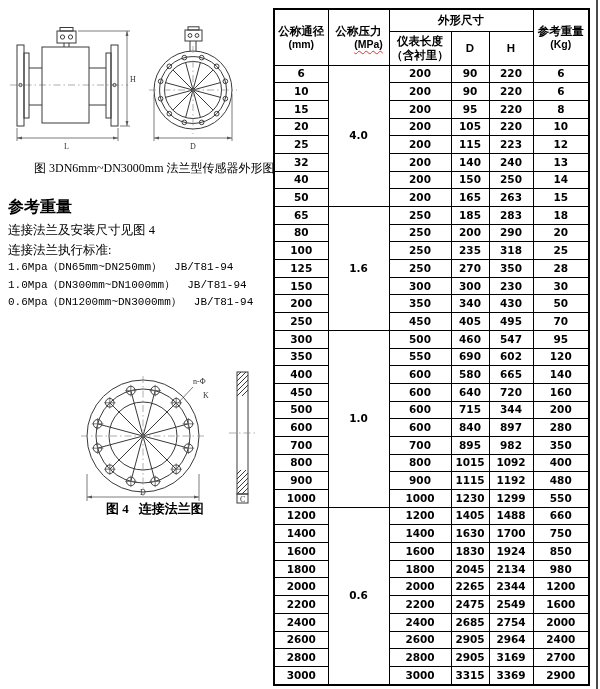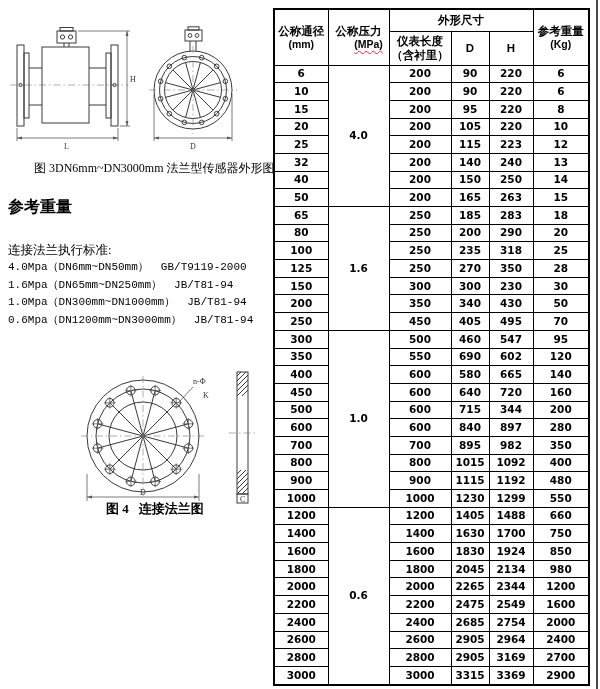--- a/index.html
+++ b/index.html
@@ -149,26 +149,24 @@
       <polygon points="226,122 221,120.5 221,123.5" fill="#5a5a5a"></polygon>
       <text class="svg-label" x="184" y="133">D</text>
     </g>
   </svg>
 
   <div class="fig3-caption">
     <span class="fig-no">图 3</span><span>DN6mm~DN3000mm 法兰型传感器外形图</span>
   </div>
 
   <div class="flange-heading">参考重量</div>
+  <div class="flange-line1">连接法兰及安装尺寸见图 4</div>
   <div class="flange-line2">连接法兰执行标准:</div>
 
   <div class="std-list">
-    <div class="std-line">
-      <span>4.0Mpa（DN6mm~DN50mm）</span><span class="code">GB/T9119-2000</span>
-    </div>
     <div class="std-line">
       <span>1.6Mpa（DN65mm~DN250mm）</span><span class="code">JB/T81-94</span>
     </div>
     <div class="std-line">
       <span>1.0Mpa（DN300mm~DN1000mm）</span><span class="code">JB/T81-94</span>
     </div>
     <div class="std-line">
       <span>0.6Mpa（DN1200mm~DN3000mm）</span><span class="code">JB/T81-94</span>
     </div>
   </div>

